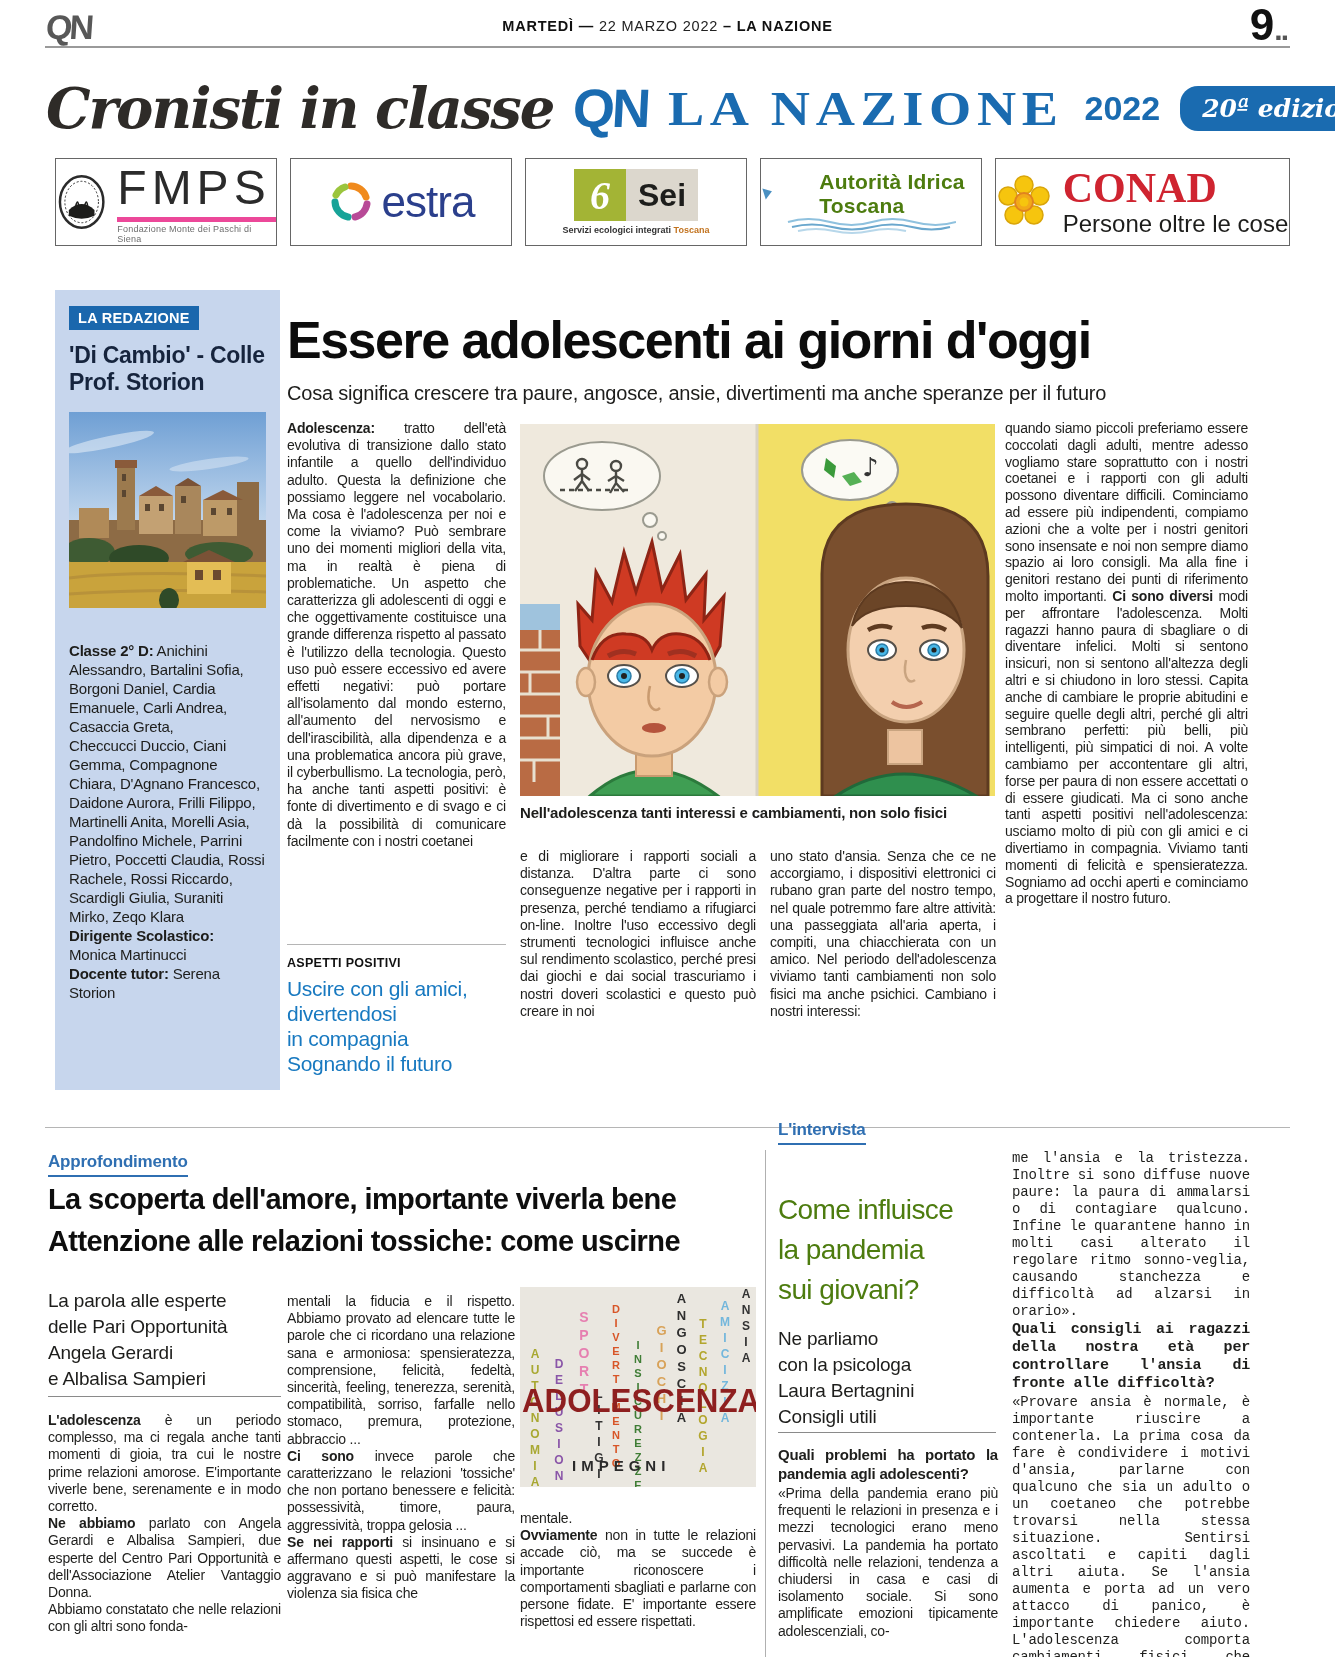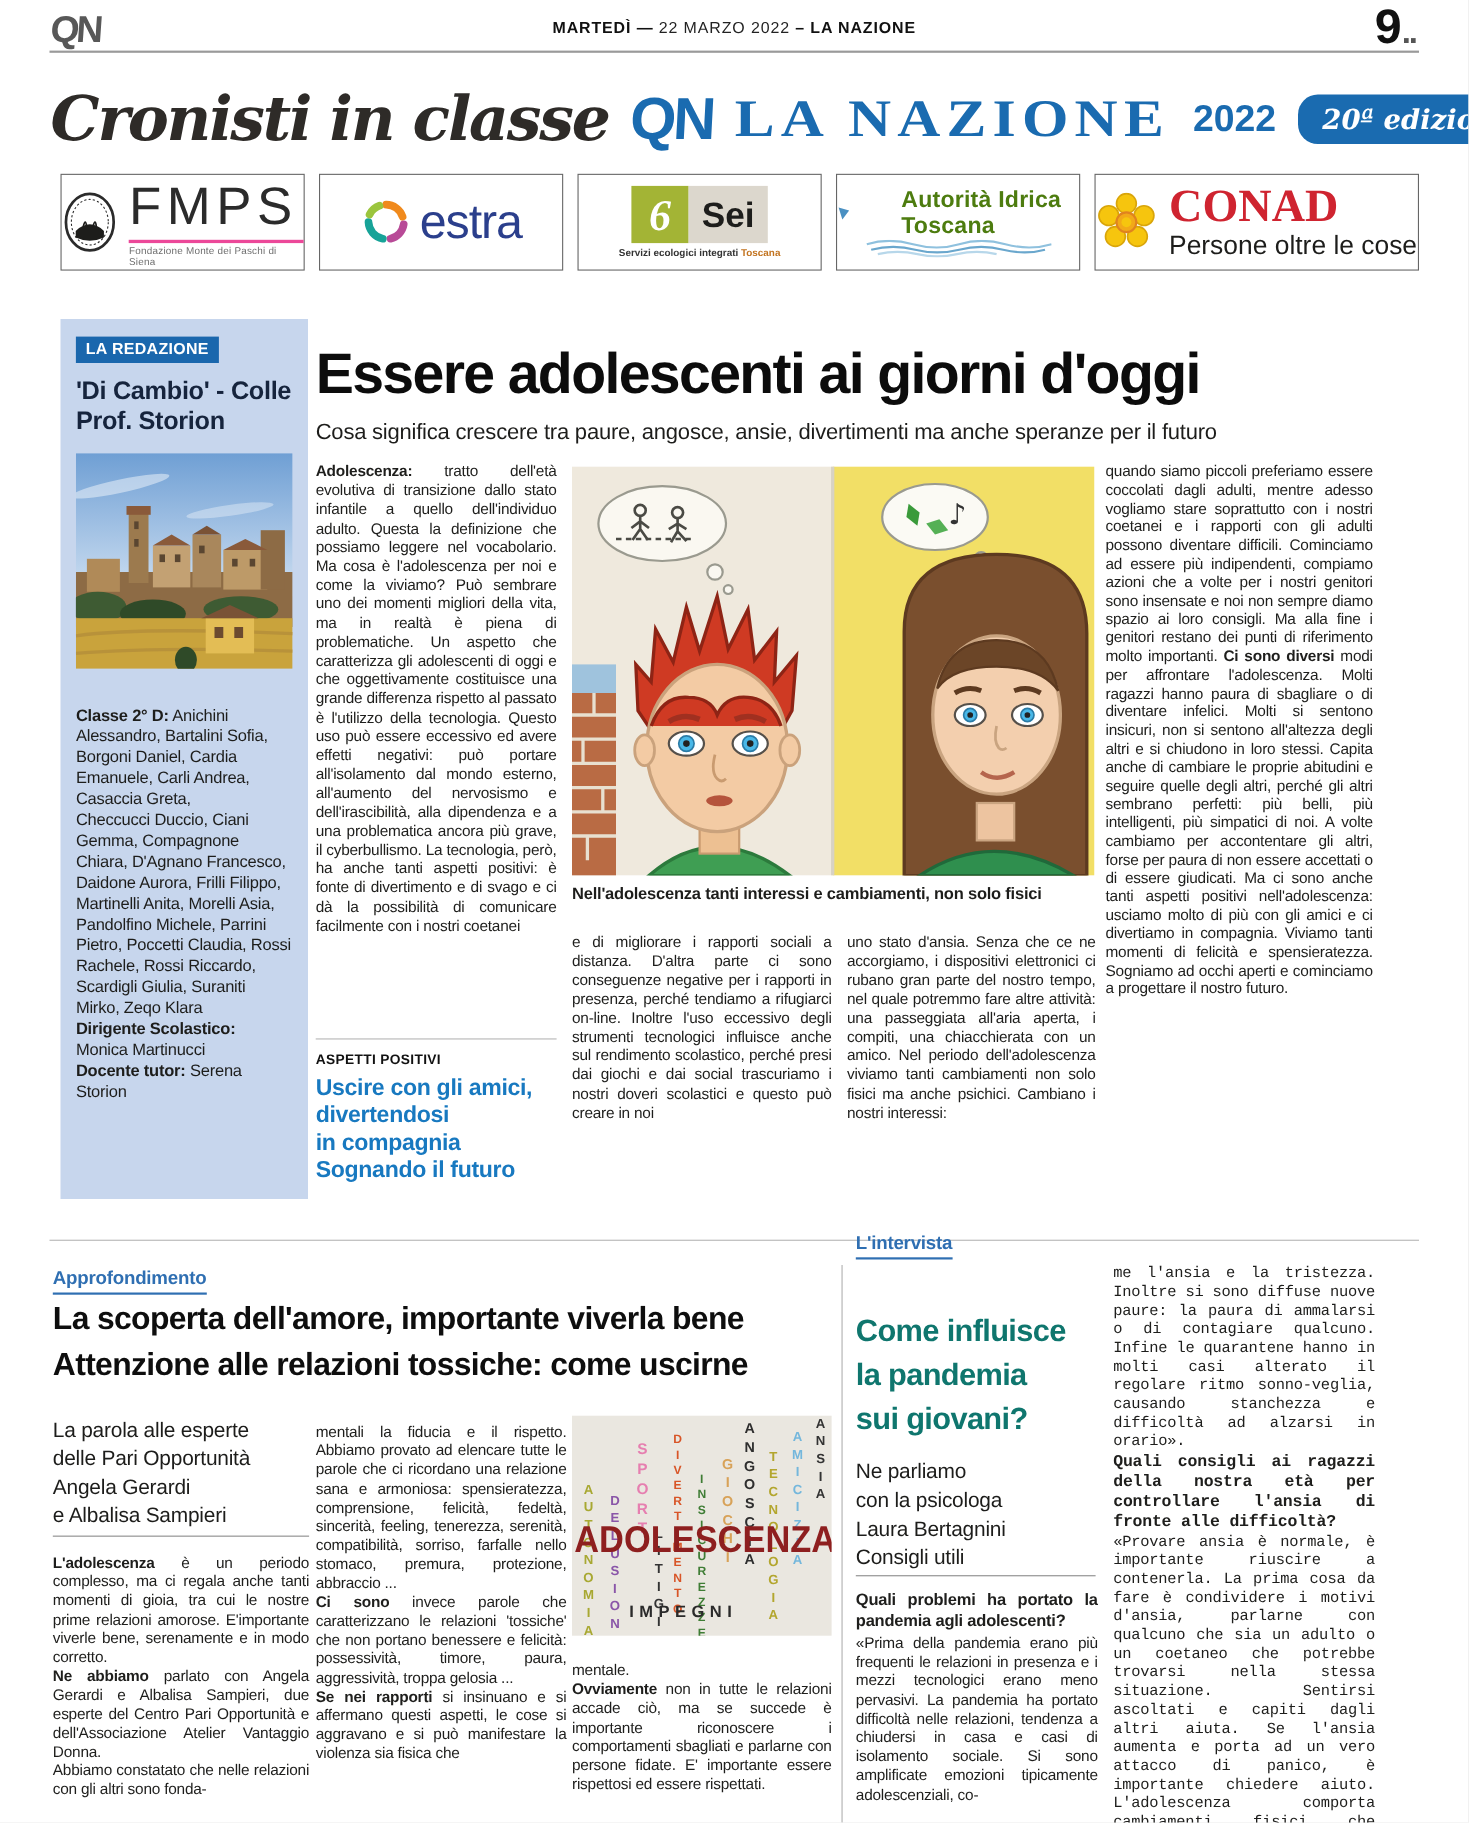--- a/index.html
+++ b/index.html
@@ -22,21 +22,21 @@
   .script-title{font-family:"DejaVu Serif",serif;font-style:italic;font-weight:700;font-size:56px;color:#2e2b28;letter-spacing:-2px;white-space:nowrap;}
   .qn-blue{font-weight:800;font-size:54px;color:#1a6bb0;letter-spacing:-3px;transform:skewX(-3deg);}
   .nazione{font-family:"Liberation Serif",serif;font-weight:700;font-size:48px;color:#1a6bb0;letter-spacing:5px;display:inline-block;transform:scaleX(1.13);transform-origin:left center;white-space:nowrap;}
   .year{font-size:34px;font-weight:600;color:#1a6bb0;margin-left:46px;}
   .badge-ed{background:#1a6bb0;color:#fff;border-radius:18px;padding:8px 22px;font-family:"DejaVu Serif",serif;font-style:italic;font-weight:700;font-size:25px;white-space:nowrap;}
 
   
   .sponsors{left:55px;top:158px;width:1235px;display:flex;gap:13px;}
   .spbox{height:88px;border:1px solid #666;background:#fff;display:flex;align-items:center;justify-content:center;box-sizing:border-box;}
   .fmps-name{font-size:48px;letter-spacing:5px;color:#2b2b2b;font-weight:500;}
-  .fmps-sub{font-size:9px;color:#6e6e6e;border-top:3px solid #ec4899;padding-top:2px;margin-top:2px;letter-spacing:0.2px;}
+  .fmps-sub{font-size:9px;color:#6e6e6e;border-top:5px solid #ec4899;padding-top:2px;margin-top:2px;letter-spacing:0.2px;}
   .estra-name{font-size:44px;color:#2b3f8c;font-weight:500;letter-spacing:-1px;}
   .sei-six{width:52px;height:52px;background:#a3b435;color:#fff;font-weight:800;font-size:40px;display:flex;align-items:center;justify-content:center;font-family:"Liberation Serif",serif;font-style:italic;}
   .sei-name{height:52px;background:#dcd7cd;color:#1d1d1b;font-weight:800;font-size:32px;display:flex;align-items:center;padding:0 12px;}
   .sei-sub{font-size:9px;font-weight:700;color:#333;margin-top:4px;}
   .sei-sub .acc{color:#c2731f;}
   .ait-name{font-size:21px;font-weight:700;color:#4d7c0f;letter-spacing:0.2px;margin-left:40px;}
   .conad-name{font-family:"Liberation Serif",serif;font-weight:700;font-size:42px;color:#cf2430;letter-spacing:0px;line-height:1;}
   .conad-sub{font-family:Liberation Sans, sans-serif;font-size:24px;color:#1d1d1b;margin-top:1px;}
 
   
@@ -47,28 +47,28 @@
   .sb-text b{font-weight:700;}
 
   
   .art-title{left:287px;top:310px;width:1000px;font-weight:800;font-size:52px;letter-spacing:-1.5px;color:#0c0c0c;}
   .art-sub{left:287px;top:382px;width:960px;font-size:20px;color:#1d1d1b;letter-spacing:-0.2px;}
   .bp{margin:0;text-align:justify;}
   .top-body{font-size:14px;line-height:17.2px;letter-spacing:-0.2px;}
   .bot-body{font-size:14px;line-height:17.2px;letter-spacing:-0.2px;}
   b.lead{font-weight:800;}
   .aspetti-label{font-size:12.5px;font-weight:800;letter-spacing:0.3px;color:#111;}
-  .aspetti-text{font-size:21px;font-weight:700;line-height:25px;color:#1879c0;white-space:pre-line;letter-spacing:-0.3px;}
+  .aspetti-text{font-size:21px;font-weight:400;line-height:25px;color:#1879c0;white-space:pre-line;letter-spacing:-0.3px;}
   .caption{font-size:15px;font-weight:700;color:#1d1d1b;letter-spacing:-0.2px;}
 
   
   .kicker{font-size:17px;font-weight:700;color:#2f6fb2;border-bottom:2px solid #2f6fb2;padding-bottom:3px;display:inline-block;letter-spacing:-0.2px;}
   .h2line{font-weight:800;font-size:29px;letter-spacing:-0.6px;color:#0e0e0e;line-height:42px;}
   .standfirst{font-size:19px;line-height:26px;color:#1d1d1b;white-space:pre-line;letter-spacing:-0.2px;}
-  .int-headline{font-weight:700;font-size:28px;line-height:40px;color:#0f766e;white-space:pre-line;letter-spacing:-0.6px;}
+  .int-headline{font-weight:400;font-size:28px;line-height:40px;color:#4d7c0f;white-space:pre-line;letter-spacing:-0.6px;}
   .q-bold{font-weight:800;}
   .vrule{width:1px;background:#b0b0b0;}
 
   
   .wordart{left:520px;top:1287px;width:236px;height:200px;background:#eae7e0;overflow:hidden;}
   .vword{position:absolute;writing-mode:vertical-rl;text-orientation:upright;font-weight:700;letter-spacing:2px;z-index:1;}
   .wa-main{position:absolute;left:2px;top:94px;font-size:34px;font-weight:800;color:#8e1f1f;z-index:2;transform:scaleX(0.92);transform-origin:left;white-space:nowrap;}
   .wa-impegni{position:absolute;left:52px;top:170px;font-size:15px;font-weight:800;color:#2a2a2a;letter-spacing:5px;z-index:1;}
 </style>
 </head>

